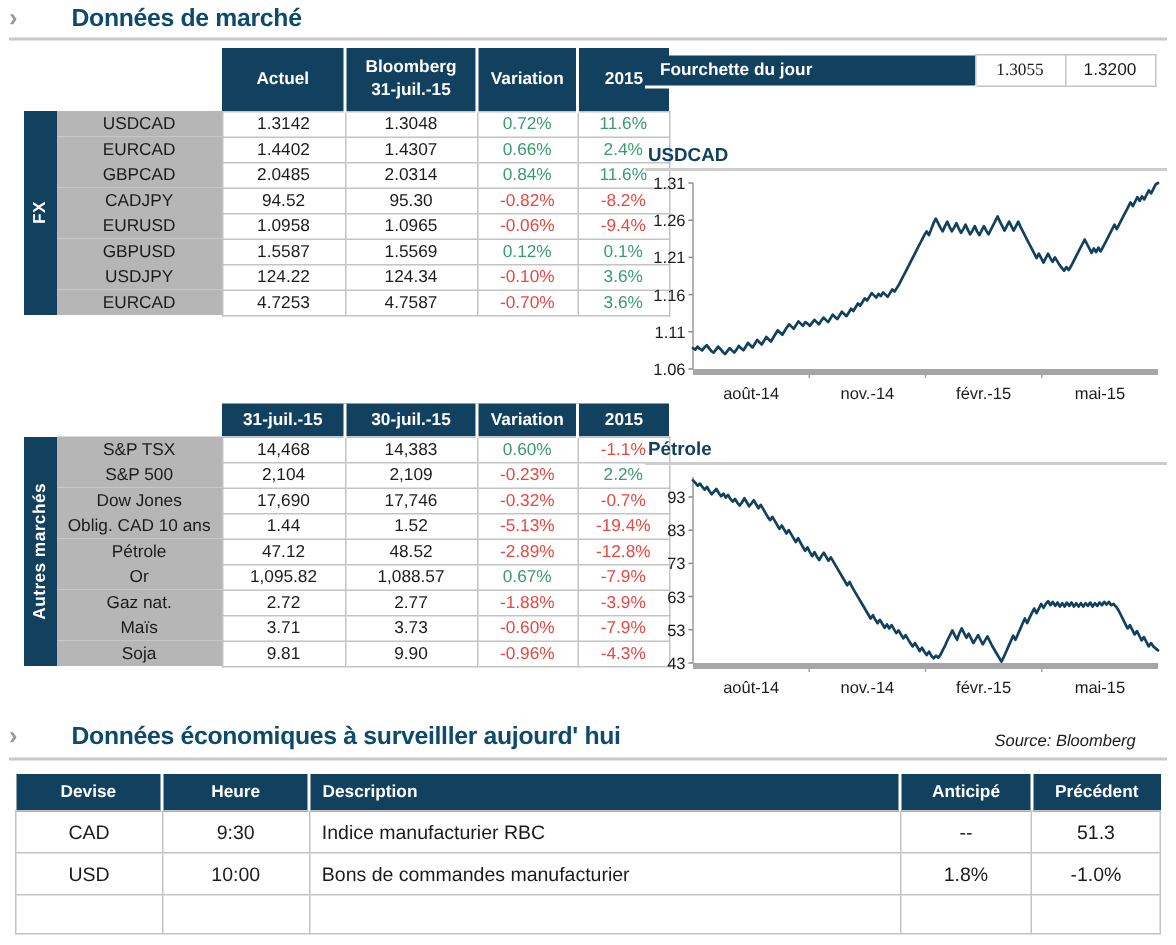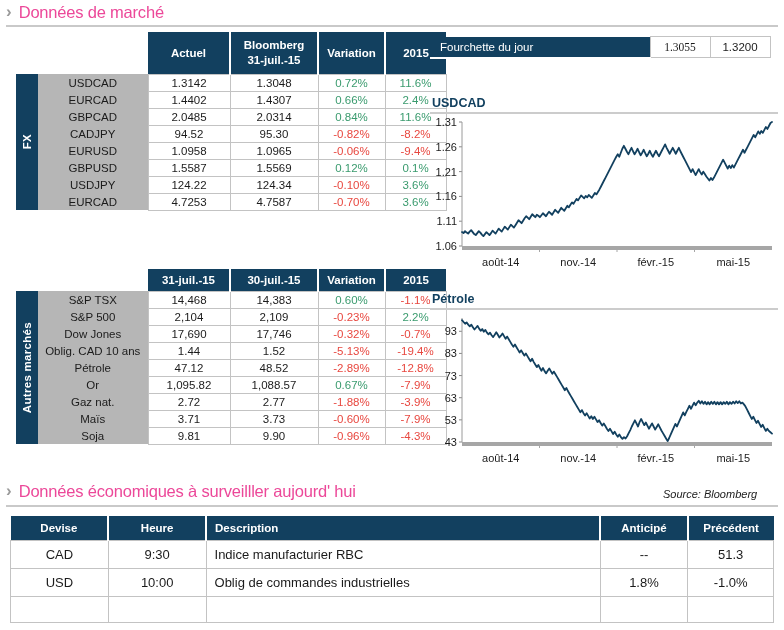--- a/index.html
+++ b/index.html
@@ -22,25 +22,26 @@
     gap:7px;
   }
   .chev {
     color:#9a9a9a;
     font-size:17px;
     font-weight:bold;
     line-height:1;
     transform:translateY(-1px);
   }
   .section-title {
-    color:#ec4899;
+    color:#0c4a6e;
     font-size:16.5px;
-    font-weight:normal;
+    font-weight:bold;
     letter-spacing:-0.2px;
     white-space:nowrap;
+    margin-left:29px;
   }
   .hrule {
     position:absolute;
     height:2px;
     background:#c9c9c9;
   }
 
   
   table { border-collapse:collapse; }
 
@@ -94,21 +95,21 @@
     margin:0 auto;
     letter-spacing:0.3px;
   }
 
   
   .fork-table { position:absolute; border-collapse:collapse; }
   .fork-label {
     background:#12405f;
     color:#ffffff;
     font-size:11.5px;
-    font-weight:normal;
+    font-weight:bold;
     text-align:left;
     padding:4px 10px;
     border-bottom:2px solid #ffffff;
     white-space:nowrap;
   }
   .fork-val {
     background:#ffffff;
     font-size:11.5px;
     text-align:center;
     padding:4px 6px;
@@ -435,21 +436,21 @@
     <tr>
       <td class="econ-cell ta-c">CAD</td>
       <td class="econ-cell ta-c">9:30</td>
       <td class="econ-cell ta-l">Indice manufacturier RBC</td>
       <td class="econ-cell ta-c">--</td>
       <td class="econ-cell ta-c">51.3</td>
     </tr>
     <tr>
       <td class="econ-cell ta-c">USD</td>
       <td class="econ-cell ta-c">10:00</td>
-      <td class="econ-cell ta-l">Oblig de commandes industrielles</td>
+      <td class="econ-cell ta-l">Bons de commandes manufacturier</td>
       <td class="econ-cell ta-c">1.8%</td>
       <td class="econ-cell ta-c">-1.0%</td>
     </tr>
     <tr>
       <td class="econ-cell ta-c"></td>
       <td class="econ-cell ta-c"></td>
       <td class="econ-cell ta-l"></td>
       <td class="econ-cell ta-c"></td>
       <td class="econ-cell ta-c"></td>
     </tr>

